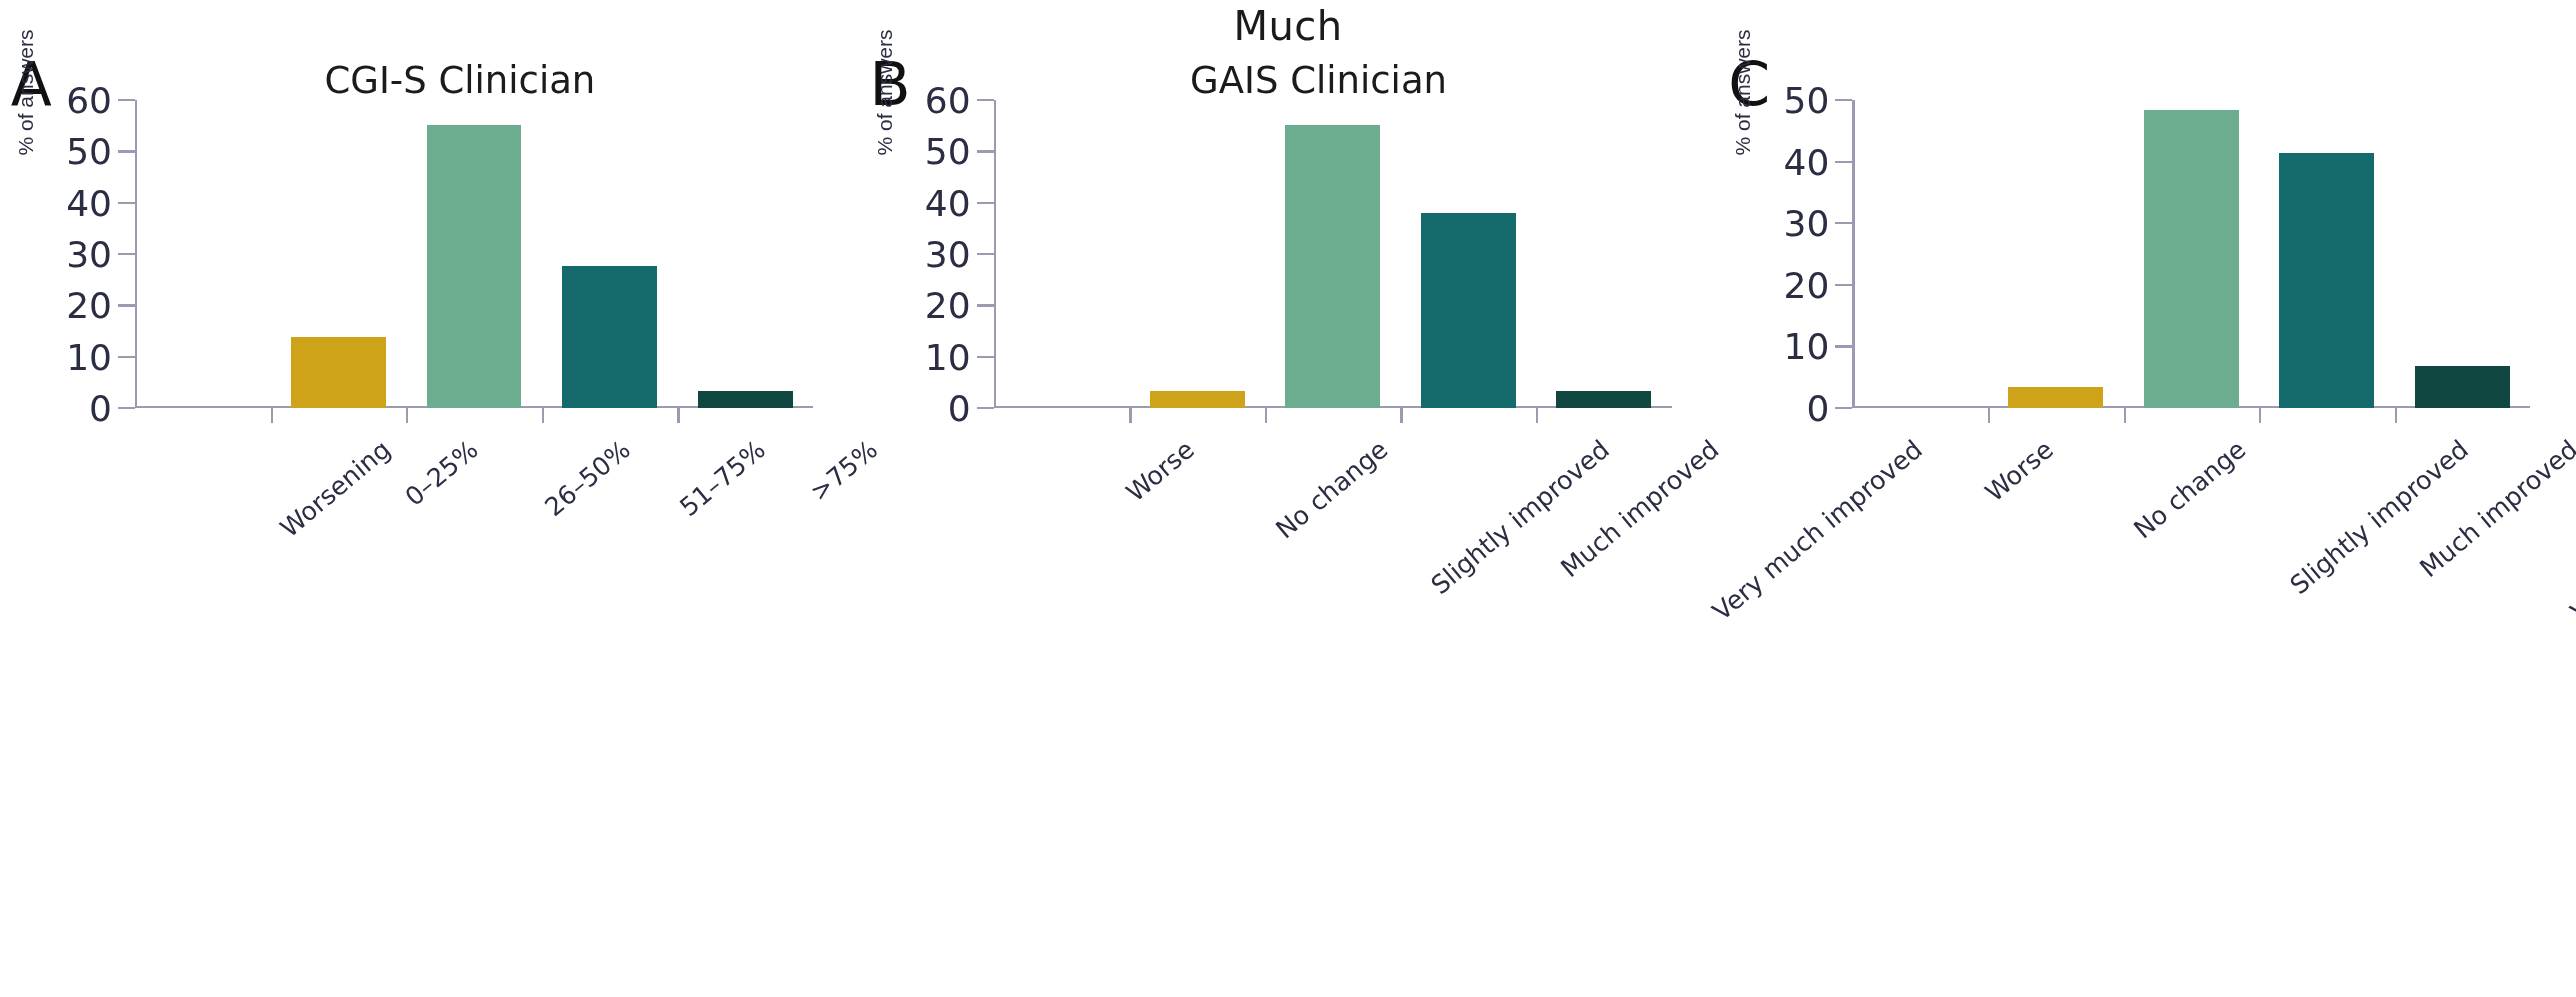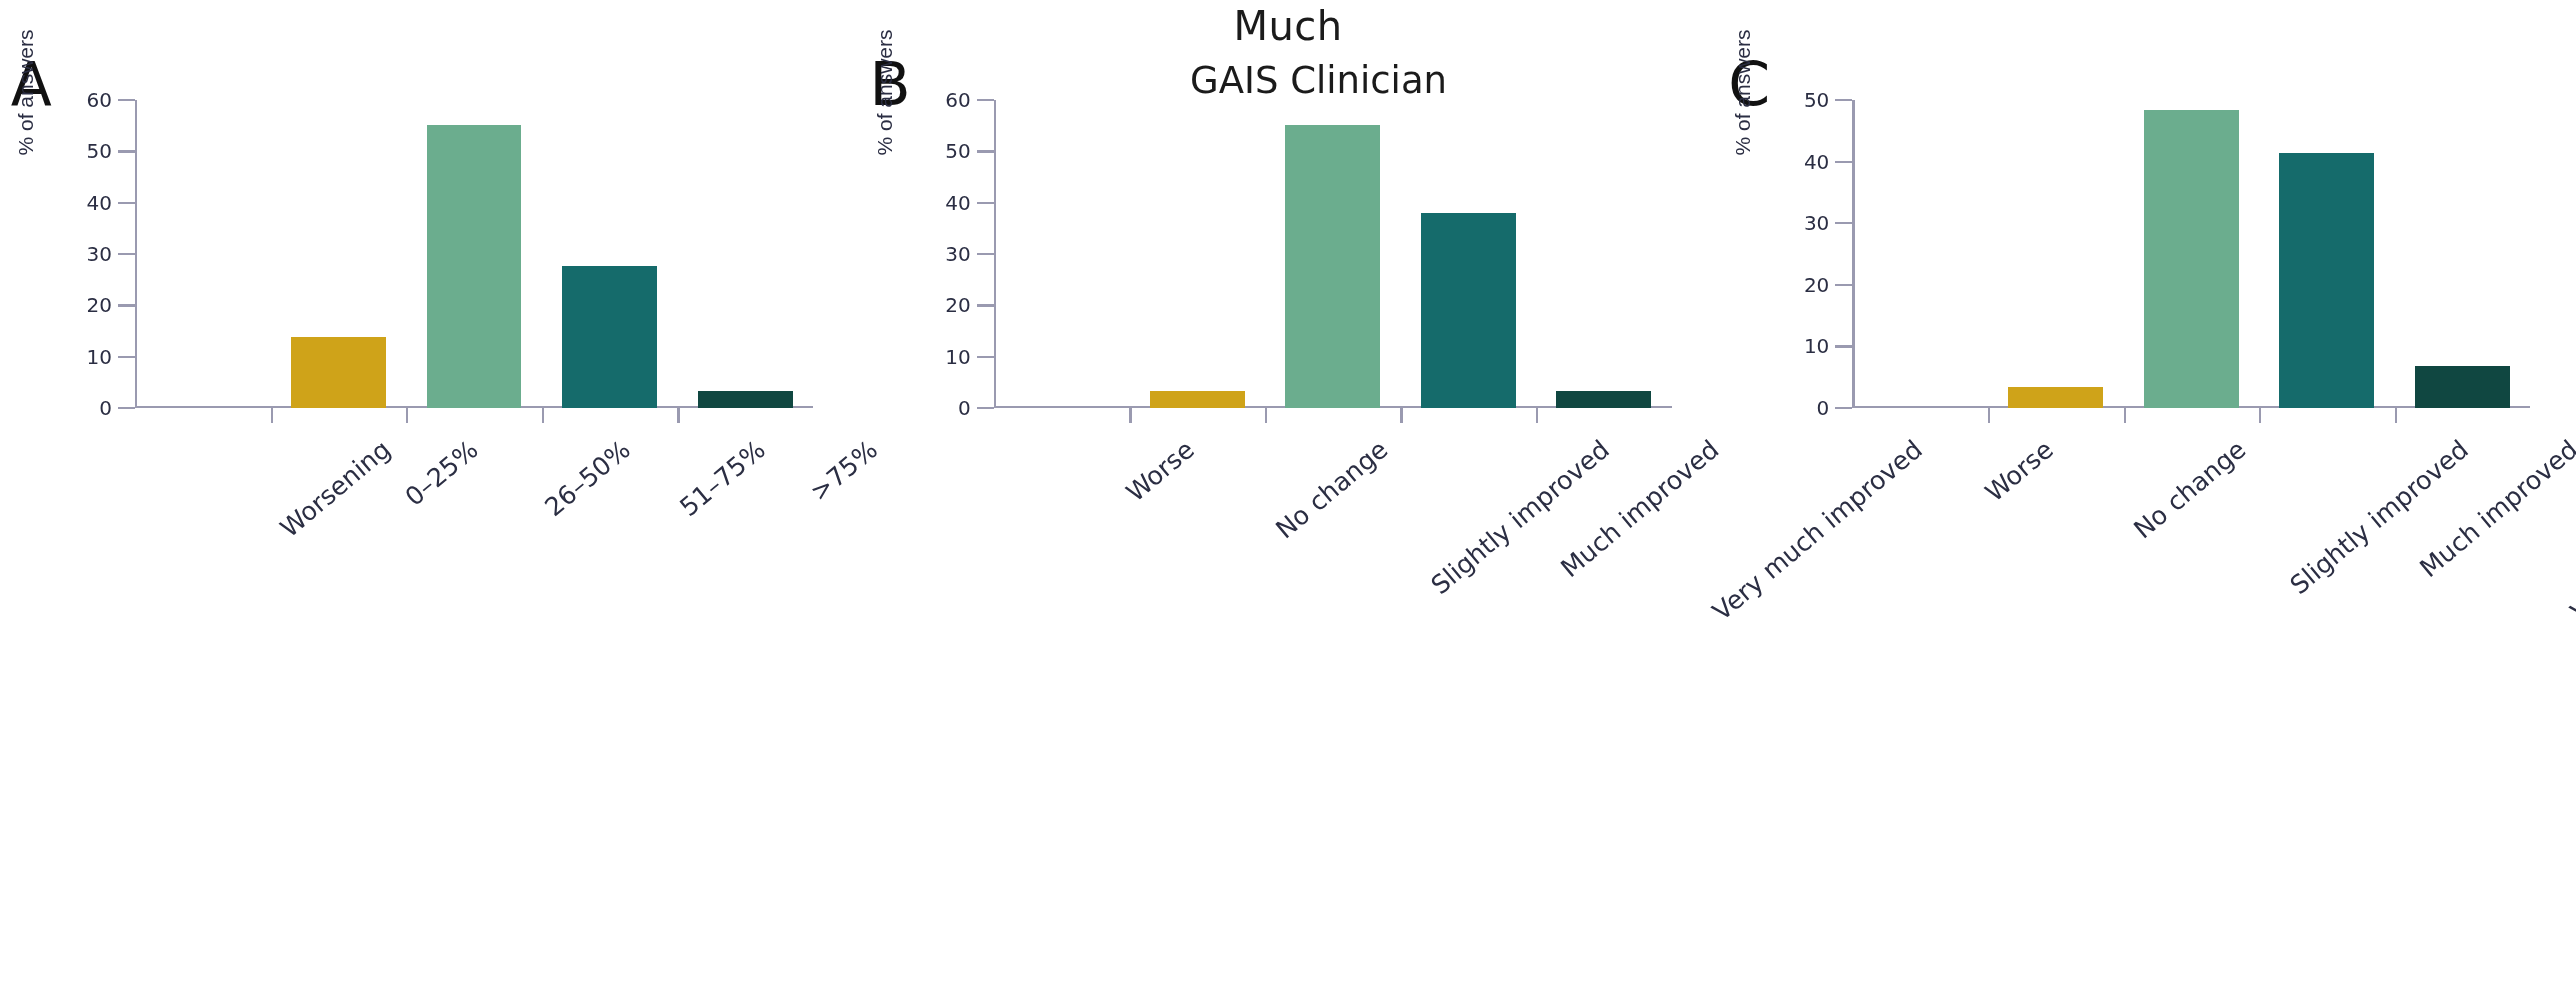--- a/index.html
+++ b/index.html
@@ -113,21 +113,21 @@
     position: absolute;
     left: -17px;
     width: 17px;
     height: 2.3px;
     background: #9a9ab0;
   }
   .y-tick-label {
     position: absolute;
     right: calc(100% + 23px);
     transform: translateY(-50%);
-    font-size: 20px;
+    font-size: 36px;
     color: #2b2e43;
     white-space: nowrap;
     font-family: "DejaVu Sans", sans-serif;
   }
 
   .x-tick {
     position: absolute;
     bottom: -15.4px;
     width: 2.3px;
     height: 15.4px;
@@ -166,20 +166,21 @@
   }
 </style>
 </head>
 <body>
 
 <div id="figure-title">Much</div>
 
 <div id="panels">
     <div class="panel">
       <div class="panel-letter">A</div>
+      <div class="panel-title">CGI-S Clinician</div>
       <div class="y-axis-title">% of answers</div>
       <div class="plot-area">
         <div class="y-axis-line"></div>
         <div class="x-axis-line"></div>
         <div class="y-tick" style="bottom: calc(0% - 1.2px);"></div>
         <div class="y-tick-label" style="bottom: 0%; position: absolute; right: calc(100% + 23px); transform: translateY(50%);">0</div>
         <div class="y-tick" style="bottom: calc(16.6667% - 1.2px);"></div>
         <div class="y-tick-label" style="bottom: 16.6667%; position: absolute; right: calc(100% + 23px); transform: translateY(50%);">10</div>
         <div class="y-tick" style="bottom: calc(33.3333% - 1.2px);"></div>
         <div class="y-tick-label" style="bottom: 33.3333%; position: absolute; right: calc(100% + 23px); transform: translateY(50%);">20</div>

